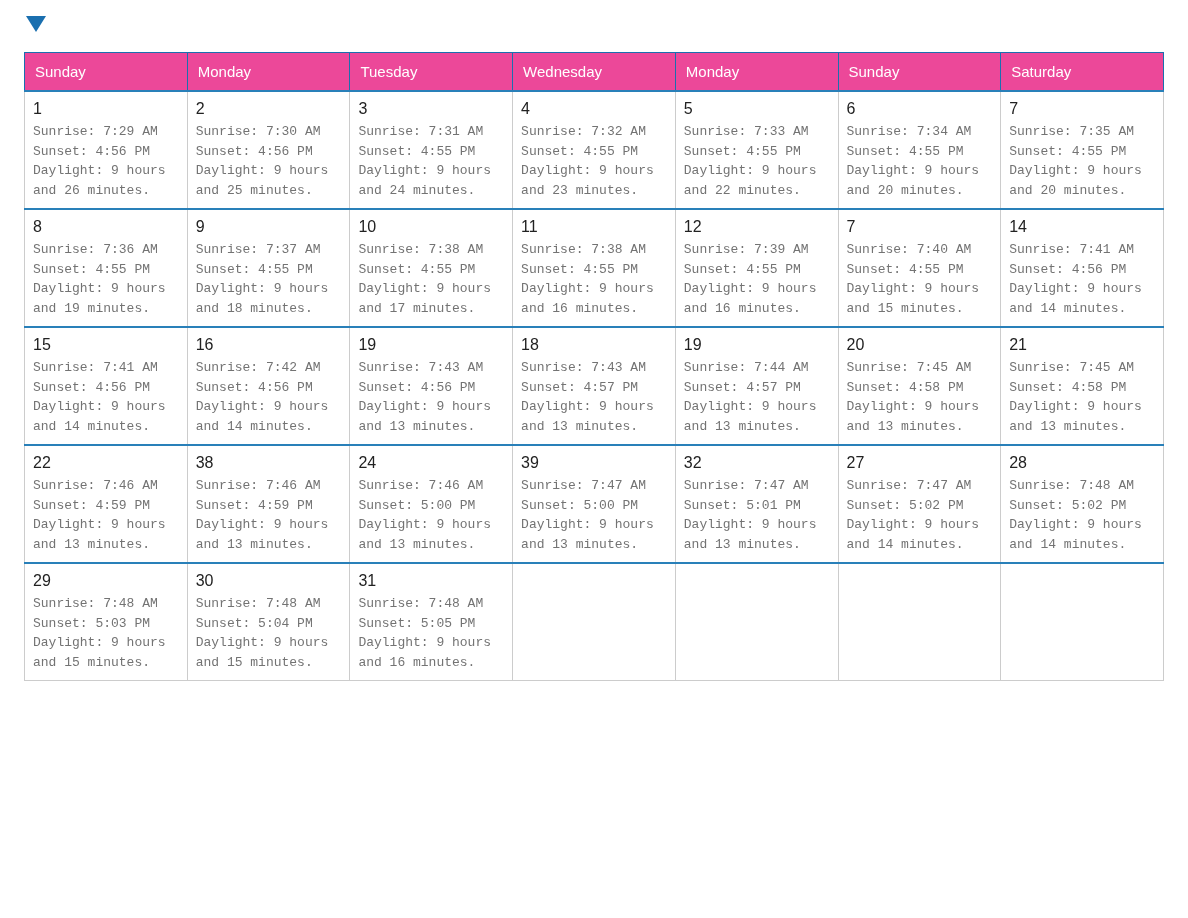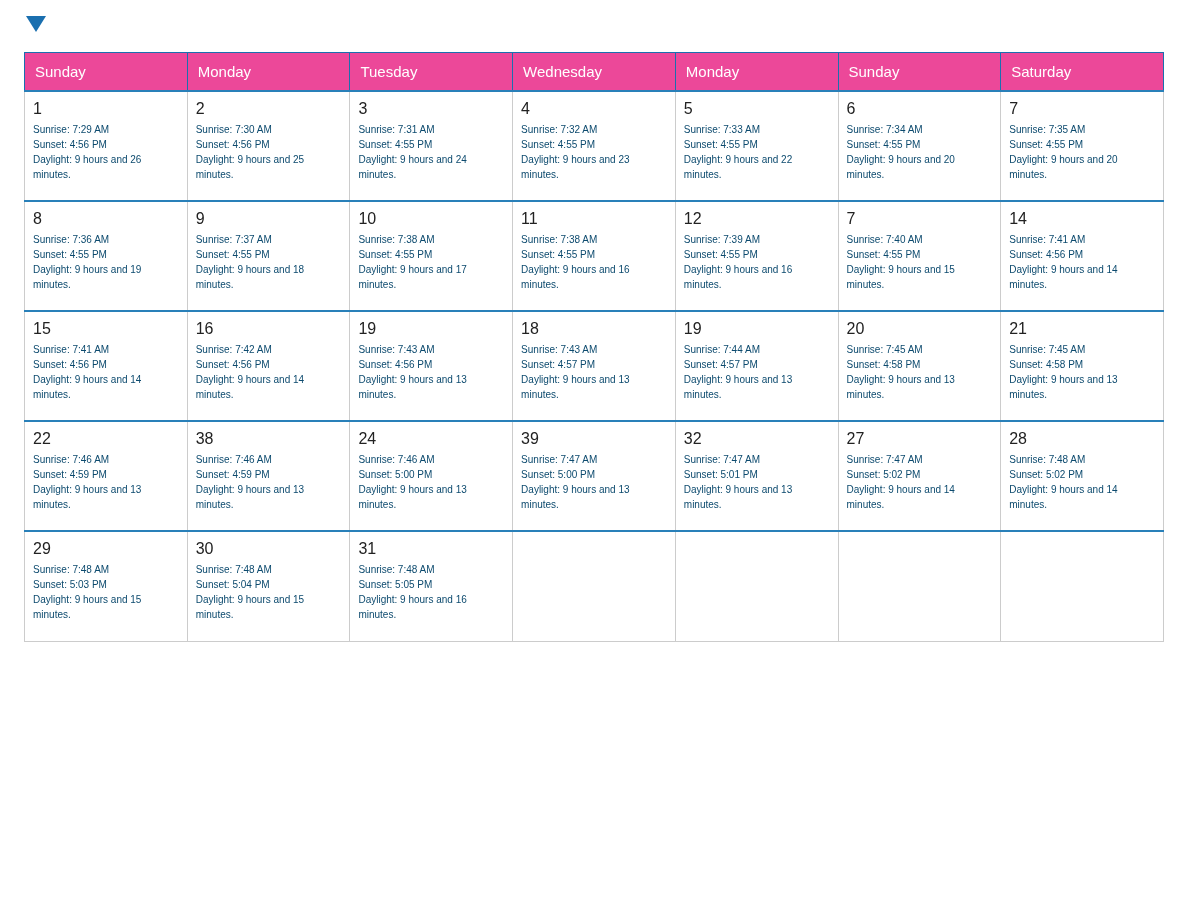--- a/index.html
+++ b/index.html
@@ -77,23 +77,24 @@
       height: 110px;
     }
     .calendar td .day-num {
       font-size: 16px;
       font-weight: normal;
       color: #222;
       margin-bottom: 4px;
       display: block;
     }
     .calendar td .day-info {
-      font-size: 10px;
-      color: #0c4a6e;
+      font-size: 13px;
+      color: #737373;
       line-height: 1.5;
+      font-family: Liberation Mono, monospace;
     }
     .calendar td.empty {
       background: #fff;
     }
     .week-row td {
       border-top: 2px solid #2980b9;
     }
     
     .logo-triangle {
       display: inline-block;

